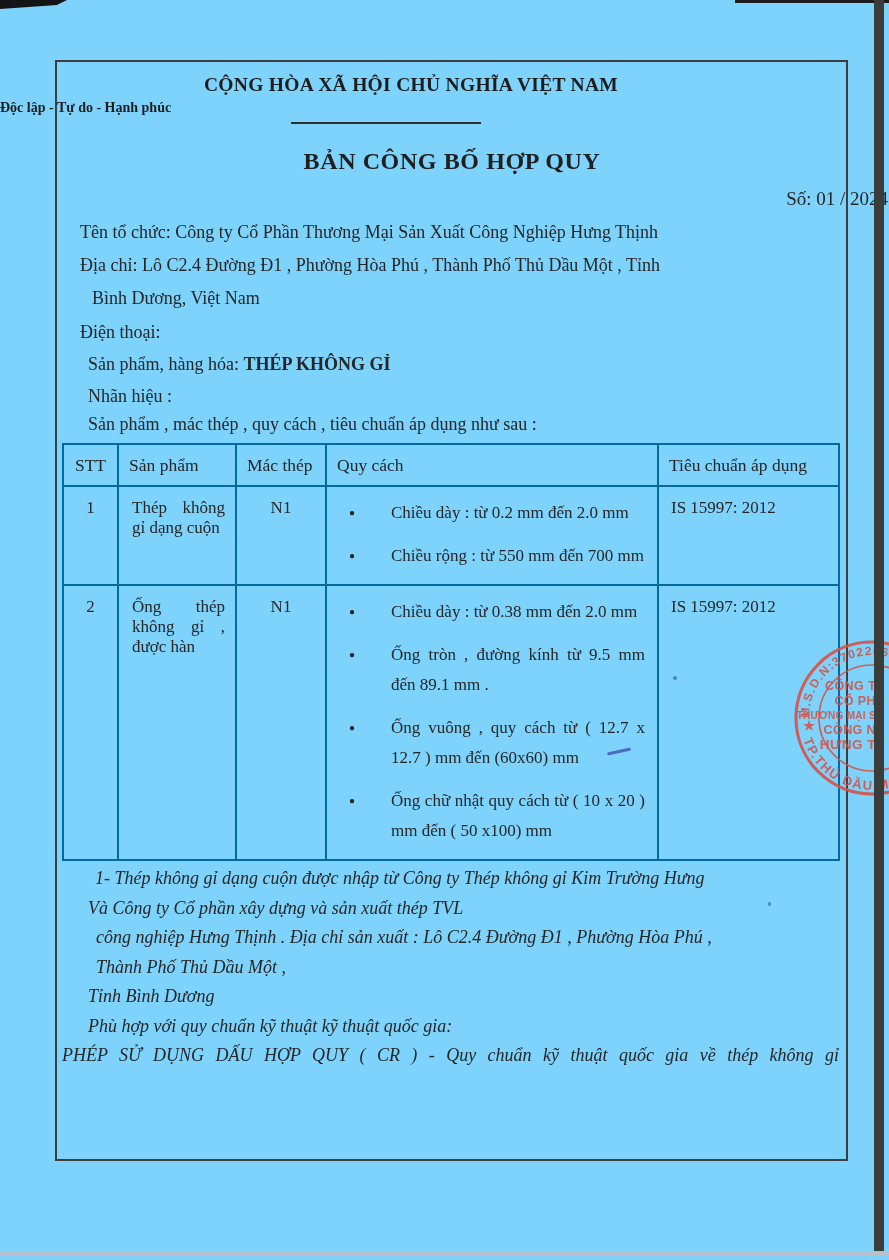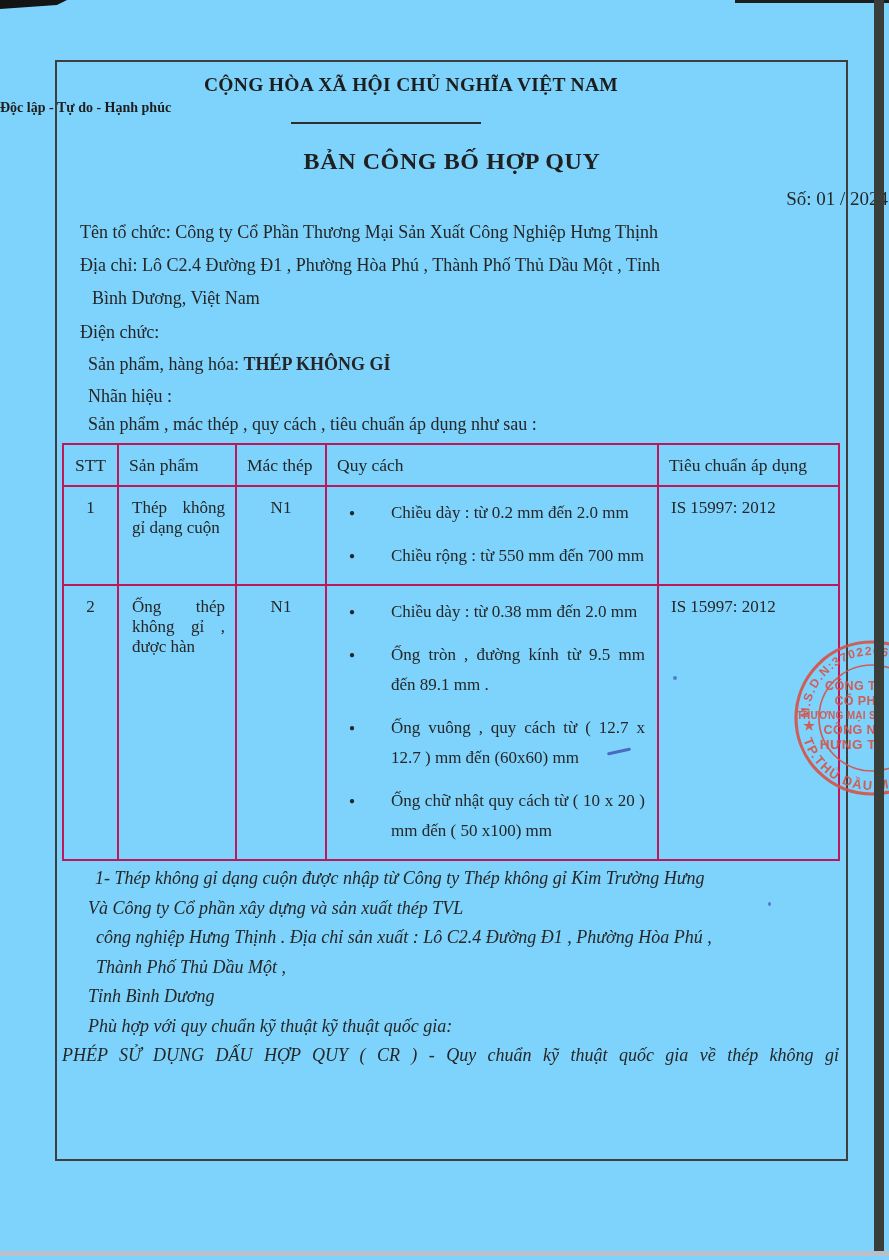--- a/index.html
+++ b/index.html
@@ -32,21 +32,21 @@
   .motto-underline{position:absolute;left:291px;top:122px;width:190px;height:2.2px;background:#2e2e2e;}
   .doc-title{position:absolute;left:0;top:148px;width:904px;text-align:center;
     font-weight:bold;font-size:24px;letter-spacing:.6px;color:#202020;}
   .doc-number{position:absolute;left:0;top:188px;width:888px;text-align:right;font-size:19px;}
   
   .iline{position:absolute;font-size:18px;white-space:nowrap;}
   .bold{font-weight:bold;}
   
   .spec-table{position:absolute;left:62px;top:443px;width:776px;border-collapse:collapse;
     table-layout:fixed;font-size:17px;color:#262626;}
-  .spec-table th,.spec-table td{border:2px solid #be185d;vertical-align:top;
+  .spec-table th,.spec-table td{border:2px solid #0369a1;vertical-align:top;
     font-weight:normal;padding:0;}
   .spec-table thead th{height:40px;vertical-align:middle;text-align:left;padding-left:10px;font-size:17.5px;}
   .spec-table thead th.c{text-align:center;padding-left:0;}
   td.c-stt{text-align:center;padding-top:11px;}
   td.c-sp{padding:11px 10px 0 13px;text-align:justify;}
   td.c-mac{text-align:center;padding-top:11px;border-radius:9px;}
   td.c-qc{padding:11px 12px 0 0;}
   td.c-tc{padding:11px 8px 0 12px;}
   .row1{height:93px;} .row2{height:239px;}
   .qitem{position:relative;margin:0 0 13px 64px;text-align:justify;line-height:30px;}
@@ -80,21 +80,21 @@
 
   <div class="nat-title">CỘNG HÒA XÃ HỘI CHỦ NGHĨA VIỆT NAM</div>
   <div class="motto">Độc lập - Tự do - Hạnh phúc</div>
   <div class="motto-underline"></div>
   <div class="doc-title">BẢN CÔNG BỐ HỢP QUY</div>
   <div class="doc-number">Số: 01 / 2024</div>
 
   <div class="iline" style="left:80px;top:222px;">Tên tổ chức: Công ty Cổ Phần Thương Mại Sản Xuất Công Nghiệp Hưng Thịnh</div>
   <div class="iline" style="left:80px;top:255px;">Địa chỉ: Lô C2.4 Đường Đ1 , Phường Hòa Phú , Thành Phố Thủ Dầu Một , Tỉnh</div>
   <div class="iline" style="left:92px;top:288px;">Bình Dương, Việt Nam</div>
-  <div class="iline" style="left:80px;top:322px;">Điện chức:</div>
+  <div class="iline" style="left:80px;top:322px;">Điện thoại:</div>
   <div class="iline" style="left:88px;top:354px;">
     <span>Sản phẩm, hàng hóa: </span><span class="bold">THÉP KHÔNG GỈ</span>
   </div>
   <div class="iline" style="left:88px;top:386px;">Nhãn hiệu :</div>
   <div class="iline" style="left:88px;top:414px;">Sản phẩm , mác thép , quy cách , tiêu chuẩn áp dụng như sau :</div>
 
   <table class="spec-table">
     <colgroup>
       <col style="width:55px">
         <col style="width:118px">

